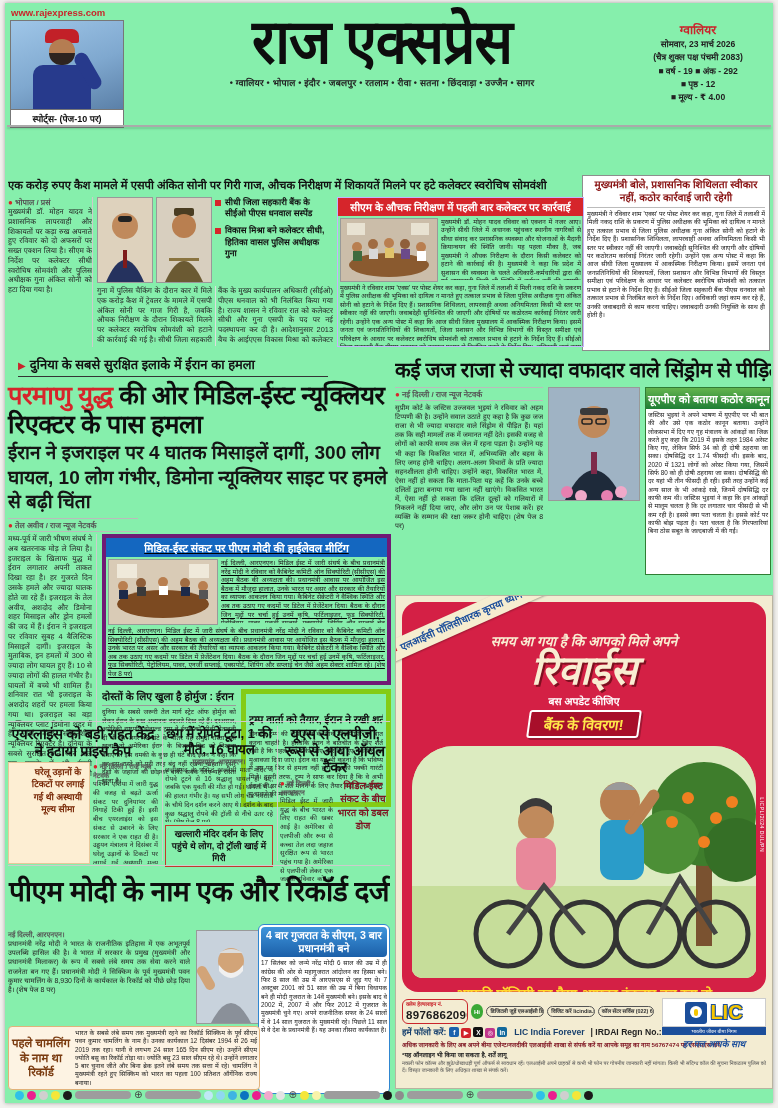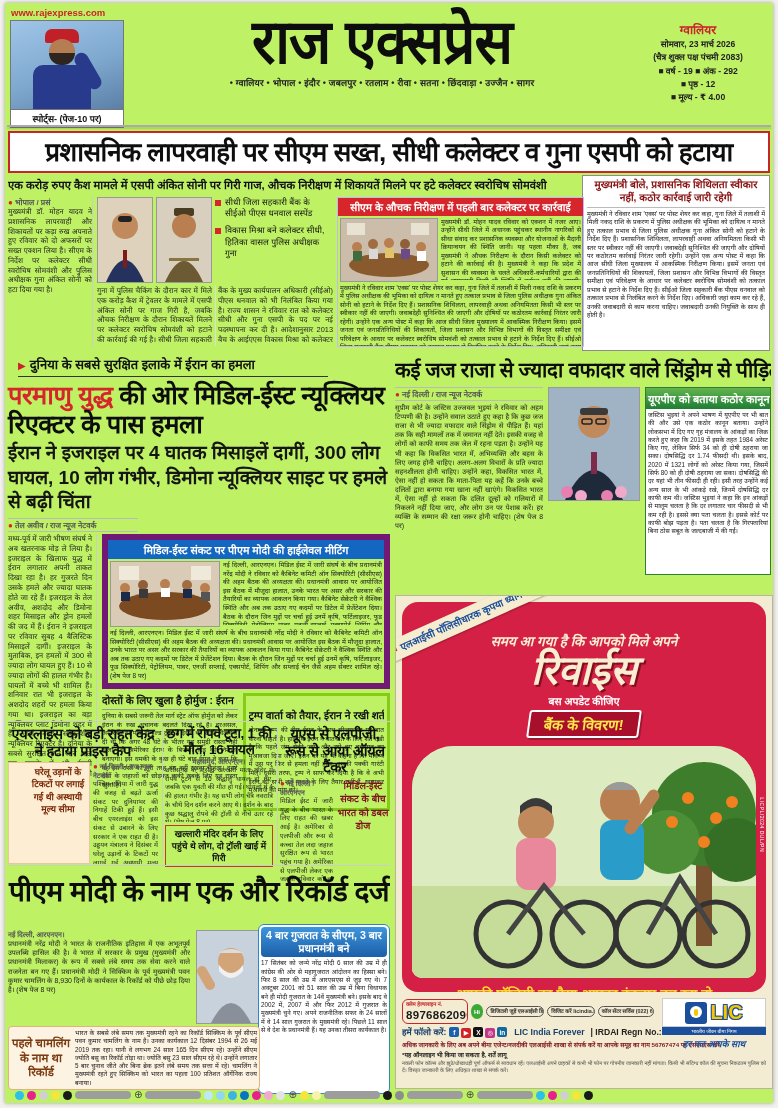--- a/index.html
+++ b/index.html
@@ -1,17 +1,17 @@
 <!DOCTYPE html>
 <html><head>
 <meta charset="utf-8">
 <style>
   html,body{margin:0;padding:0;background:#b9b9b6;font-family:"Liberation Sans","DejaVu Sans",sans-serif;}
   .page{position:relative;width:778px;height:1108px;background:#f2f1ee;margin:0 auto;overflow:hidden;}
-  .sheet{position:absolute;left:5px;top:3px;width:768px;height:1100px;background:#bef264;box-shadow:0 0 4px rgba(0,0,0,.35);}
+  .sheet{position:absolute;left:5px;top:3px;width:768px;height:1100px;background:#86efac;box-shadow:0 0 4px rgba(0,0,0,.35);}
   .abs{position:absolute;}
   .body-text{font-size:7.4px;line-height:1.32;text-align:justify;color:#222;overflow:hidden;}
   .byline{font-size:7.8px;font-weight:bold;color:#555;}
   .byline .dot{color:#d6252b;font-size:8px;}
   .vline{border-right:1px solid #ccc;}
   
   .website{font-size:9.5px;font-weight:bold;color:#c9252b;}
   .sportsbox{border:1px solid #777;background:#fff;overflow:hidden;}
   .sportsimg{width:100%;height:88px;background:linear-gradient(160deg,#9fc6e8 0%,#7fa8cf 55%,#5b80a8 100%);position:relative;}
   .sportsimg .cap{position:absolute;left:34px;top:8px;width:34px;height:14px;background:#c22028;border-radius:7px 7px 2px 2px;}
@@ -27,33 +27,33 @@
   .edmeta{font-size:8.6px;font-weight:bold;color:#222;text-align:center;line-height:1.55;}
   .mast-div{border-bottom:2px solid #aaa;box-shadow:0 2px 2px rgba(0,0,0,.15);}
   
   .lead-hl-box{border:2px solid #c4262c;background:#fff;text-align:center;overflow:hidden;white-space:nowrap;}
   .lead-hl{font-size:26px;font-weight:900;color:#0e0e0e;line-height:38px;letter-spacing:-.5px;}
   .lead-sub{font-size:11.3px;font-weight:800;color:#111;white-space:nowrap;overflow:hidden;}
   .cm-box{border:1px solid #8d8d8d;background:#fff;padding:3px 4px;overflow:hidden;}
   .cm-head{font-size:10.3px;font-weight:900;color:#8a1515;line-height:1.25;text-align:center;border-bottom:1px solid #bbb;padding-bottom:2px;margin-bottom:2px;}
   .photo-frame{border:1px solid #999;background:#ded5c6;overflow:hidden;}
   .bullets{list-style:none;margin:0;padding:0;}
-  .bullets li{font-size:8.6px;font-weight:400;color:#111;line-height:1.3;margin-bottom:6px;padding-left:10px;position:relative;text-align:left;}
+  .bullets li{font-size:8.6px;font-weight:700;color:#111;line-height:1.3;margin-bottom:6px;padding-left:10px;position:relative;text-align:left;}
   .bullets li:before{content:"";position:absolute;left:0;top:3px;width:6px;height:6px;background:#d6252b;}
   .red-banner{background:#d6252b;color:#fff;font-size:10.4px;font-weight:900;text-align:center;padding:2px 2px;white-space:nowrap;overflow:hidden;}
   .mini2col{column-count:2;column-gap:6px;column-rule:1px solid #ddd;}
   
   .kicker{font-size:13px;font-weight:900;color:#111;border-bottom:1.5px solid #333;padding-bottom:3px;white-space:nowrap;overflow:hidden;}
   .kicker .arrow{color:#c9252b;font-size:10px;margin-right:4px;}
   .iran-hl{font-size:25.5px;font-weight:900;line-height:1.12;color:#0d0d0d;letter-spacing:-.4px;}
   .iran-hl .red{color:#d6252b;}
   .iran-sub{font-size:19px;font-weight:700;line-height:1.3;color:#151515;}
   .blue-banner{background:#1467c0;color:#fff;font-size:10.8px;font-weight:900;text-align:center;padding:2px 2px;white-space:nowrap;overflow:hidden;}
   .substory-head{font-size:10.4px;font-weight:900;color:#111;border-bottom:1px solid #999;padding-bottom:2px;margin-bottom:2px;white-space:nowrap;overflow:hidden;}
-  .box-bordered{border:3px solid #84cc16;padding:12px 3px;overflow:hidden;}
+  .box-bordered{border:5px solid #84cc16;padding:18px 3px;overflow:hidden;}
   
   .judge-hl{font-size:20.5px;font-weight:900;color:#0d0d0d;white-space:nowrap;overflow:hidden;letter-spacing:-.3px;}
   .judge-sub{font-size:13.2px;font-weight:800;color:#151515;white-space:nowrap;overflow:hidden;}
   .green-box{border:1px solid #2f7d33;overflow:hidden;background:#fff;}
   .green-head{background:linear-gradient(180deg,#63b44e,#1e7e34);color:#fff;font-size:11px;font-weight:900;text-align:center;padding:3px 2px;white-space:nowrap;overflow:hidden;}
   
   .ad-wrap{background:#f3ecd2;border:1px solid #b9b3a0;overflow:hidden;}
   .ad-red{position:absolute;left:6px;right:6px;top:6px;bottom:96px;background:#d42045;border-radius:16px;overflow:hidden;}
   .ribbon{position:absolute;left:-34px;top:16px;width:170px;transform:rotate(-24deg);background:#f6edd0;color:#1b4e9b;font-size:10px;font-weight:900;text-align:center;line-height:1.15;padding:4px 10px;box-shadow:0 1px 2px rgba(0,0,0,.3);}
   .ad-line1{color:#f9edd2;font-size:13.5px;font-weight:900;font-style:italic;text-align:center;margin-top:30px;}
@@ -127,23 +127,20 @@
       <div class="edmeta">सोमवार, 23 मार्च 2026</div>
       <div class="edmeta">(चैत्र शुक्ल पक्ष पंचमी 2083)</div>
       <div class="edmeta">■ वर्ष - 19  ■ अंक - 292</div>
       <div class="edmeta">■ पृष्ठ - 12</div>
       <div class="edmeta">■ मूल्य - ₹ 4.00</div>
     </div>
     <div class="abs mast-div" style="left:0;right:0;top:120px;"></div>
   </div>
 
   <div class="abs" style="left:3px;top:128px;width:762px;height:220px;">
-    <div class="lead-hl-box">
-      <span class="lead-hl">प्रशासनिक लापरवाही पर सीएम सख्त, सीधी कलेक्टर व गुना एसपी को हटाया</span>
-    </div>
     <div class="abs lead-sub" style="left:0;top:46px;width:572px;">एक करोड़ रुपए कैश मामले में एसपी अंकित सोनी पर गिरी गाज, औचक निरीक्षण में शिकायतें मिलने पर हटे कलेक्टर स्वरोचिष सोमवंशी</div>
     <div class="abs cm-box" style="right:0;top:44px;width:178px;height:168px;">
       <div class="cm-head">मुख्यमंत्री बोले, प्रशासनिक शिथिलता स्वीकार नहीं, कठोर कार्रवाई जारी रहेगी</div>
       <div class="body-text" style="font-size:6.4px;height:128px;">मुख्यमंत्री ने रविवार शाम 'एक्स' पर पोस्ट शेयर कर कहा, गुना जिले में तलाशी में मिली नकद राशि के प्रकरण में पुलिस अधीक्षक की भूमिका को दायित्व न मानते हुए तत्काल प्रभाव से जिला पुलिस अधीक्षक गुना अंकित सोनी को हटाने के निर्देश दिए हैं। प्रशासनिक शिथिलता, लापरवाही अथवा अनियमितता किसी भी स्तर पर स्वीकार नहीं की जाएगी। जवाबदेही सुनिश्चित की जाएगी और दोषियों पर कठोरतम कार्रवाई निरंतर जारी रहेगी। उन्होंने एक अन्य पोस्ट में कहा कि आज सीधी जिला मुख्यालय में आकस्मिक निरीक्षण किया। इसमें जनता एवं जनप्रतिनिधियों की शिकायतों, जिला प्रशासन और विभिन्न विभागों की विस्तृत समीक्षा एवं परिवेक्षण के आधार पर कलेक्टर स्वरोचिष सोमवंशी को तत्काल प्रभाव से हटाने के निर्देश दिए हैं। सीईओ जिला सहकारी बैंक पीएस धनवाल को तत्काल प्रभाव से निलंबित करने के निर्देश दिए। अधिकारी जहां काम कर रहे हैं, उनकी जवाबदारी से काम करना चाहिए। जवाबदारी उनकी नियुक्ति के साथ ही होती है।</div>
     </div>
     <div class="abs" style="left:0;top:66px;width:576px;height:150px;display:flex;gap:4px;">
       <div style="width:84px;flex:0 0 84px;" class="vline">
         <div class="byline"><span class="dot">●</span> <span>भोपाल / प्रसं</span></div>
         <div class="body-text" style="height:136px;">मुख्यमंत्री डॉ. मोहन यादव ने प्रशासनिक लापरवाही और शिकायतों पर कड़ा रुख अपनाते हुए रविवार को दो अफसरों पर सख्त एक्शन लिया है। सीएम के निर्देश पर कलेक्टर सीधी स्वरोचिष सोमवंशी और पुलिस अधीक्षक गुना अंकित सोनी को हटा दिया गया है।</div>
       </div>
@@ -198,21 +195,21 @@
   </div>
 
   <div class="abs" style="left:3px;top:352px;width:382px;height:362px;">
     <div class="kicker" style="width:310px;margin-left:10px;"><span class="arrow">▶</span><span>दुनिया के सबसे सुरक्षित इलाके में ईरान का हमला</span></div>
     <div class="iran-hl" style="margin-top:4px;"><span class="red">परमाणु युद्ध</span><span> की ओर मिडिल-ईस्ट न्यूक्लियर रिएक्टर के पास हमला</span></div>
     <div class="iran-sub" style="margin-top:3px;">ईरान ने इजराइल पर 4 घातक मिसाइलें दागीं, 300 लोग घायल, 10 लोग गंभीर, डिमोना न्यूक्लियर साइट पर हमले से बढ़ी चिंता</div>
     <div class="byline" style="margin:3px 0 2px 0;border-top:1px solid #bbb;border-bottom:1px solid #bbb;width:130px;padding:1px 0;"><span class="dot">●</span> <span>तेल अवीव / राज न्यूज नेटवर्क</span></div>
     <div style="display:flex;gap:5px;height:252px;">
       <div class="body-text vline" style="width:84px;flex:0 0 84px;height:100%;padding-right:4px;">मध्य-पूर्व में जारी भीषण संघर्ष ने अब खतरनाक मोड़ ले लिया है। इजराइल के खिलाफ युद्ध में ईरान लगातार अपनी ताकत दिखा रहा है। हर गुजरते दिन उसके हमले और ज्यादा घातक होते जा रहे हैं। इजराइल के तेल अवीव, अशदोद और डिमोना शहर मिसाइल और ड्रोन हमलों की जद में हैं। ईरान ने इजराइल पर रविवार सुबह 4 बैलिस्टिक मिसाइलें दागीं। इजराइल के मुताबिक, इन हमलों में 300 से ज्यादा लोग घायल हुए हैं। 10 से ज्यादा लोगों की हालत गंभीर है। घायलों में बच्चे भी शामिल हैं। शनिवार रात भी इजराइल के अशदोद शहरों पर हमला किया गया था। इजराइल का बड़ा न्यूक्लियर प्लांट डिमोना शहर में है, जहां बेहद संवेदनशील न्यूक्लियर रिएक्टर है। दुनिया के सबसे सुरक्षित माने जाने वाले इस इलाके में भी ईरानी मिसाइलों की पहुंच ने सबको चौंका दिया है। (शेष पेज 8 पर)</div>
       <div style="flex:1;">
-        <div style="border:6px solid #701a75;overflow:hidden;">
+        <div style="border:4px solid #701a75;overflow:hidden;text-decoration:underline;">
           <div class="blue-banner">मिडिल-ईस्ट संकट पर पीएम मोदी की हाईलेवल मीटिंग</div>
           <div style="display:flex;gap:3px;padding:2px;">
             <svg class="photo-frame" width="108" height="64" viewBox="0 0 108 64">
               <rect width="108" height="64" fill="#d9cbb6"></rect>
                   <rect x="8" y="4" width="20" height="14" fill="#efe9da"></rect>
                   <rect x="80" y="4" width="20" height="14" fill="#efe9da"></rect>
                   <ellipse cx="54" cy="44" rx="46" ry="14" fill="#7c4a21"></ellipse>
                   <circle cx="14" cy="26" r="5" fill="#b97f50"></circle>
                   <circle cx="32" cy="23" r="5" fill="#8f5f3a"></circle>
                   <circle cx="54" cy="22" r="5" fill="#b97f50"></circle>

